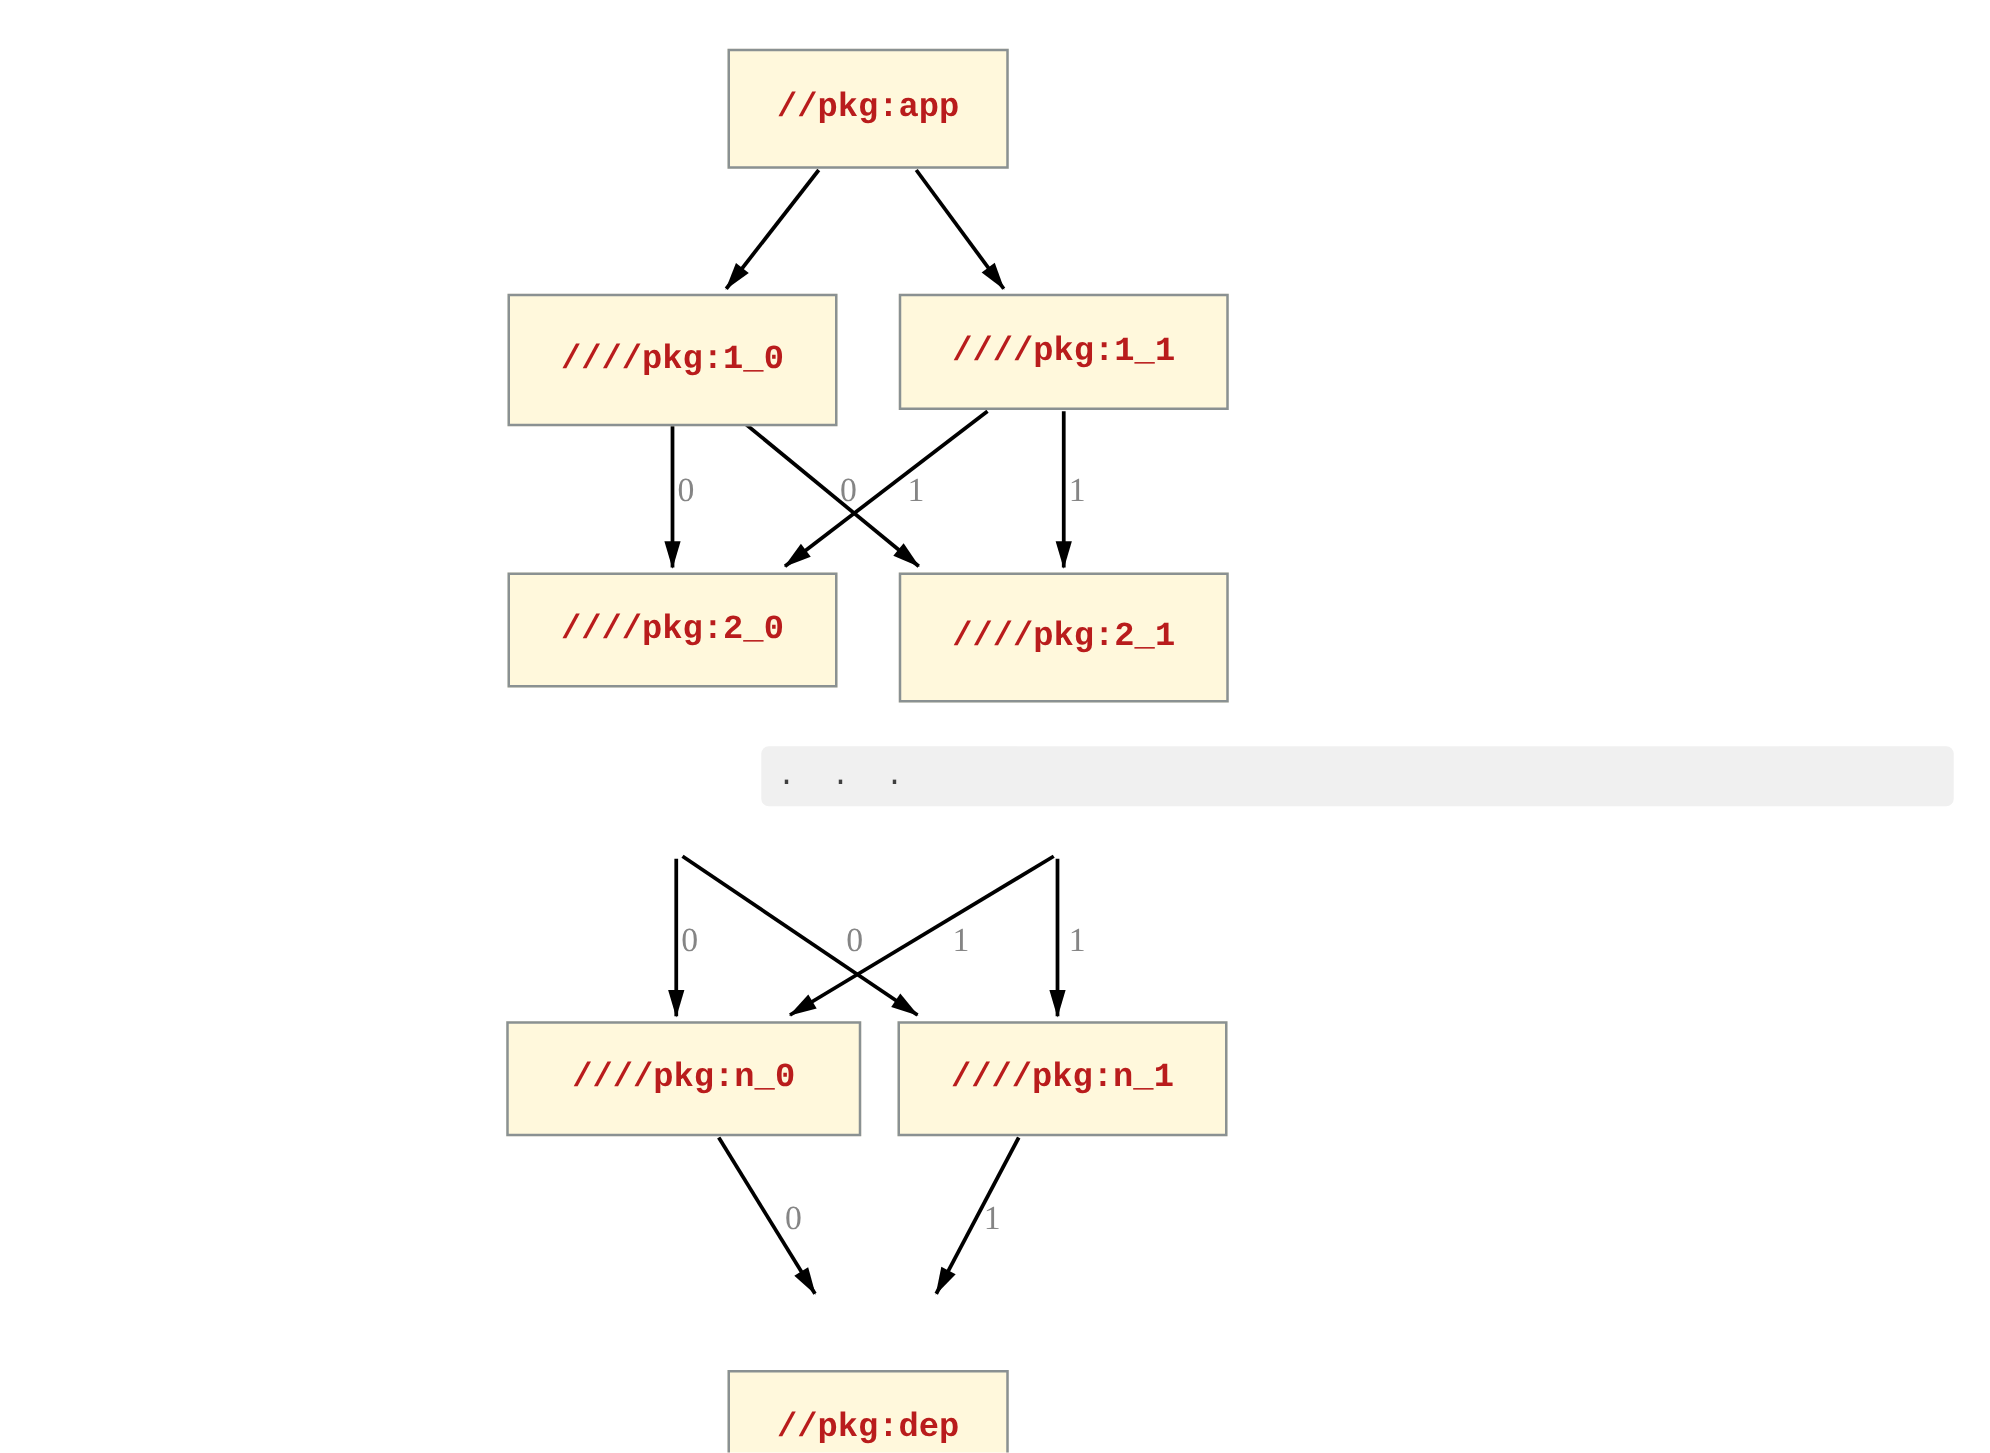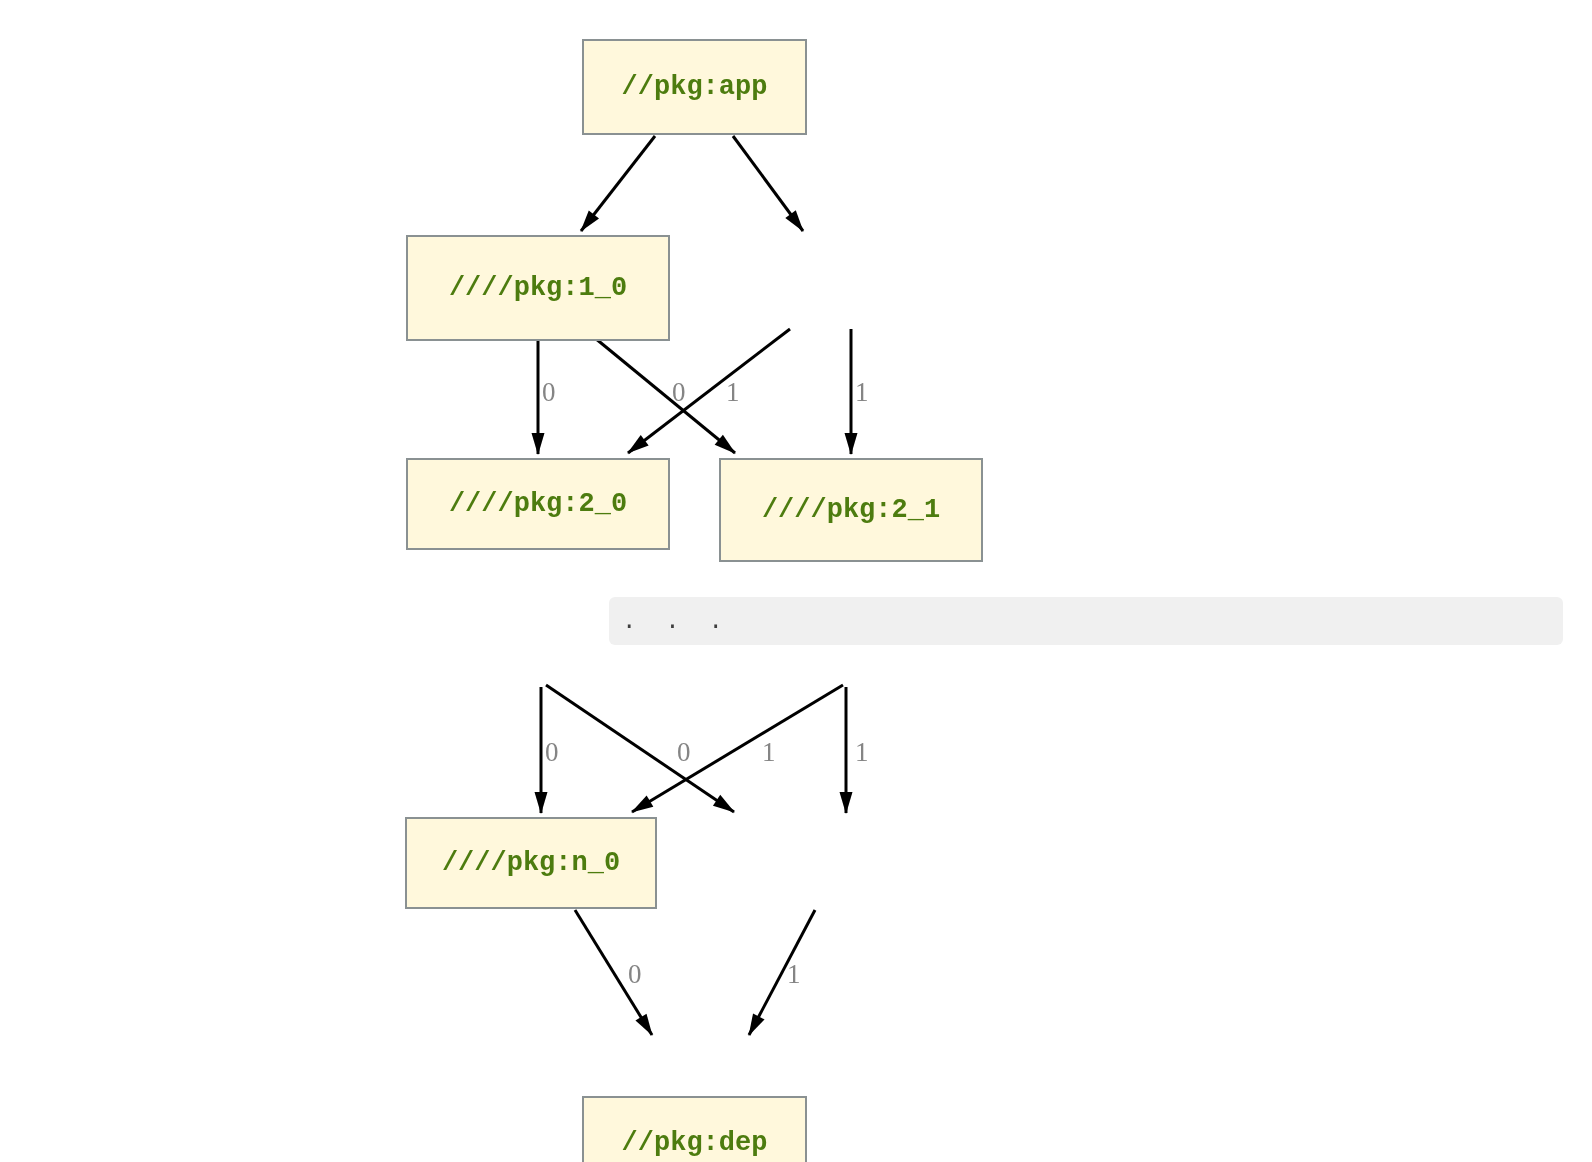--- a/index.html
+++ b/index.html
@@ -30,21 +30,21 @@
     border: 2px solid #8a9192;
     box-sizing: border-box;
     display: flex;
     align-items: center;
     justify-content: center;
   }
   .node-label {
     font-family: "Liberation Mono", "DejaVu Sans Mono", monospace;
     font-weight: bold;
     font-size: 27px;
-    color: #4d7c0f;
+    color: #b91c1c;
     white-space: pre;
   }
   .elabel {
     position: absolute;
     font-family: "Liberation Serif", "DejaVu Serif", serif;
     font-size: 27px;
     line-height: 1;
     color: #858585;
     white-space: pre;
   }
@@ -94,38 +94,44 @@
     <line x1="575" y1="910" x2="652" y2="1035" stroke="#000" stroke-width="3" marker-end="url(#arrow)"></line>
     <line x1="815" y1="910" x2="749" y2="1035" stroke="#000" stroke-width="3" marker-end="url(#arrow)"></line>
   </svg>
 
   <div class="node" style="left:582px; top:39px; width:225px; height:96px;">
     <span class="node-label">//pkg:app</span>
   </div>
   <div class="node" style="left:406px; top:235px; width:264px; height:106px;">
     <span class="node-label">////pkg:1_0</span>
   </div>
+  <div class="node" style="left:719px; top:235px; width:264px; height:93px;">
+    <span class="node-label">////pkg:1_1</span>
+  </div>
   <div class="node" style="left:406px; top:458px; width:264px; height:92px;text-align:right;">
     <span class="node-label">////pkg:2_0</span>
   </div>
   <div class="node" style="left:719px; top:458px; width:264px; height:104px;">
     <span class="node-label">////pkg:2_1</span>
   </div>
 
   <span class="elabel" style="left:542px; top:379px;">0</span>
   <span class="elabel" style="left:672px; top:379px;">0</span>
   <span class="elabel" style="left:726px; top:379px;">1</span>
   <span class="elabel" style="left:855px; top:379px;">1</span>
 
   <div class="ellipsis-band">
     <span class="ellipsis-text">.  .  .</span>
   </div>
 
-  <div class="node" style="left:405px; top:817px; width:252px; height:92px;">
+  <div class="node" style="left:405px; top:817px; width:284px; height:92px;">
     <span class="node-label">////pkg:n_0</span>
+  </div>
+  <div class="node" style="left:718px; top:817px; width:264px; height:92px;">
+    <span class="node-label">////pkg:n_1</span>
   </div>
   <div class="node" style="left:582px; top:1096px; width:225px; height:94px;">
     <span class="node-label">//pkg:dep</span>
   </div>
 
   <span class="elabel" style="left:545px; top:739px;">0</span>
   <span class="elabel" style="left:762px; top:739px;">1</span>
   <span class="elabel" style="left:677px; top:739px;">0</span>
   <span class="elabel" style="left:855px; top:739px;">1</span>
   <span class="elabel" style="left:628px; top:961px;">0</span>

